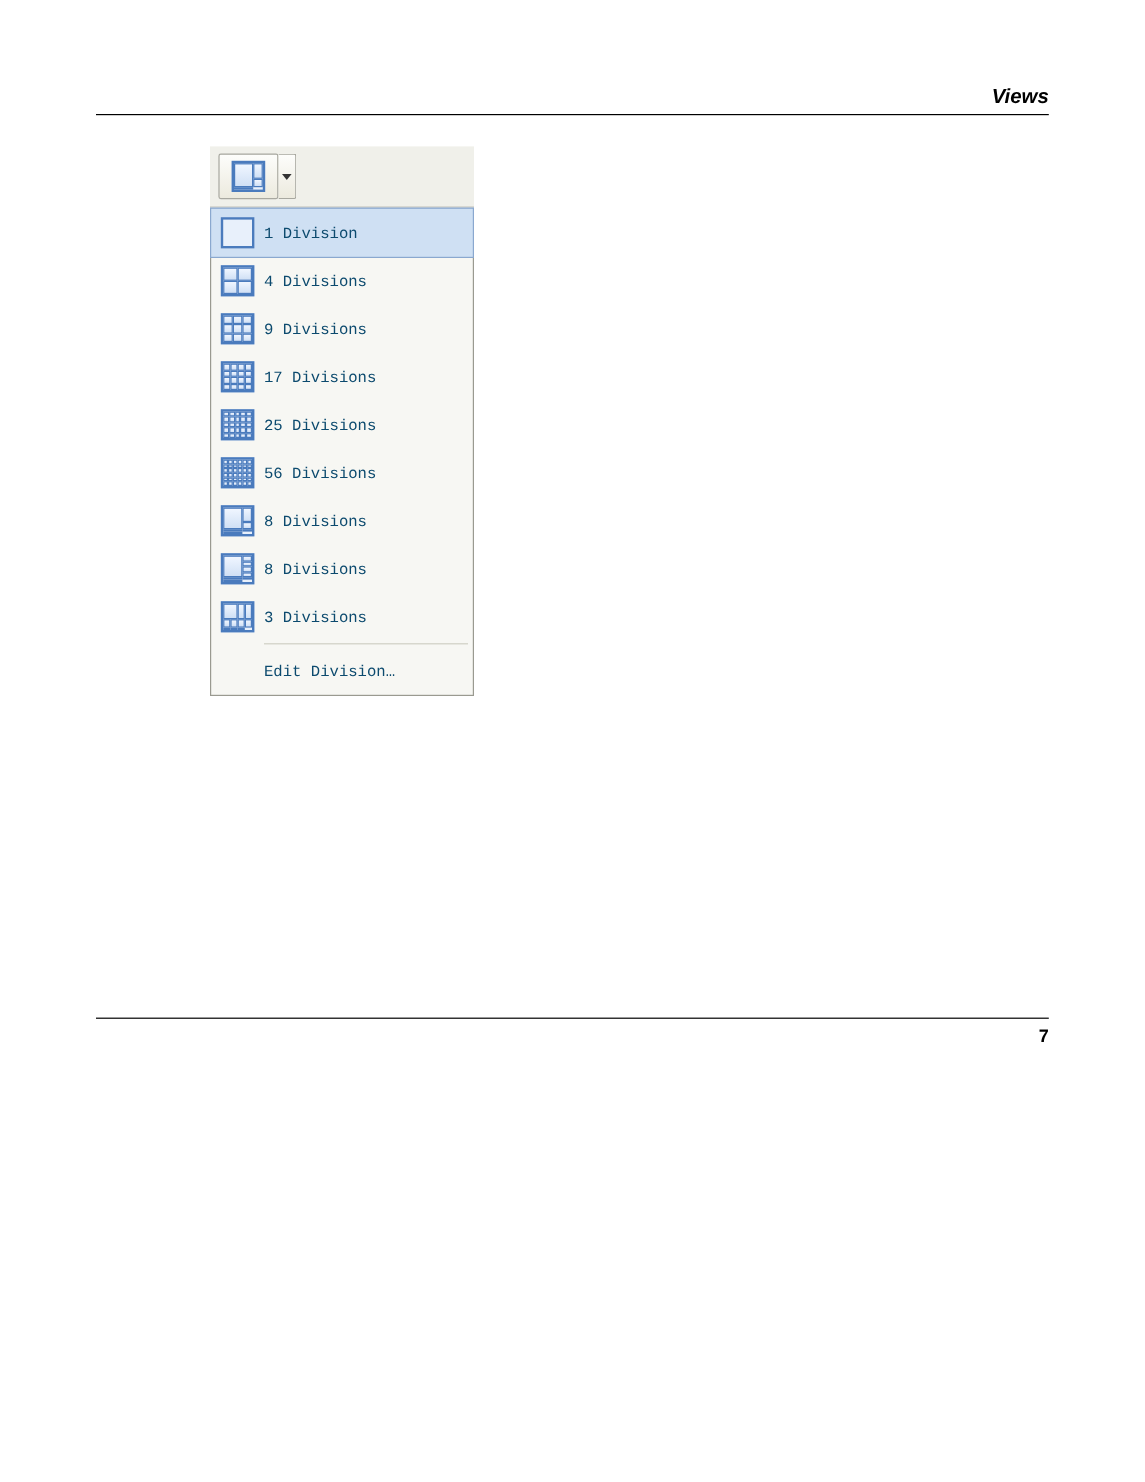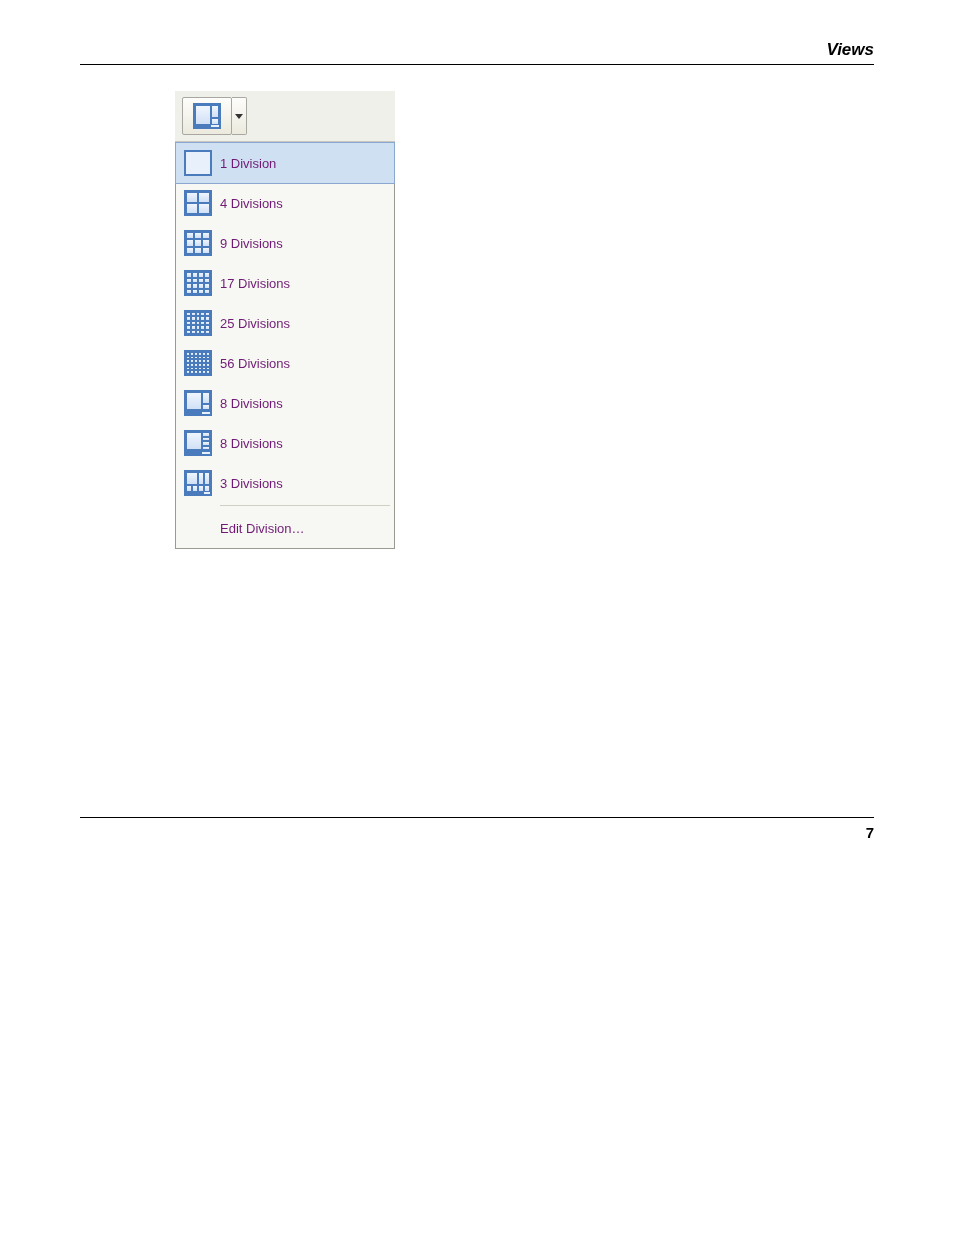--- a/index.html
+++ b/index.html
@@ -1,31 +1,31 @@
 <!DOCTYPE html>
 <html><head>
 <meta charset="utf-8">
 <style>
   html,body{margin:0;padding:0;background:#fff;font-family:"Segoe UI",Tahoma,sans-serif;color:#000;}
-  .page{width:954px;height:871px;position:relative;box-sizing:border-box;padding:40px 80px 30px 80px;}
+  .page{width:954px;height:871px;position:relative;box-sizing:border-box;padding:40px 80px 30px 80px;margin-top:31px;}
   .header{border-bottom:1.5px solid #000;padding-bottom:4px;margin-bottom:26px;}
   .header-title{text-align:right;font-style:italic;font-weight:bold;font-size:17px;}
   .footer{position:absolute;left:80px;right:80px;bottom:30px;border-top:1.5px solid #000;padding-top:6px;}
   .footer-num{text-align:right;font-weight:bold;font-size:15px;}
   .panel{width:220px;margin-left:95px;background:#f0f0ea;}
   .toolbar-row{display:flex;align-items:center;border-bottom:1px solid #c8c8c0;padding:6px 7px;}
   .tool-btn{width:48px;height:36px;display:flex;align-items:center;justify-content:center;border:1px solid #a8a8a0;background:linear-gradient(#fdfdfb,#eceade);border-radius:2px;}
   .drop-btn{width:14px;height:36px;display:flex;align-items:center;justify-content:center;border:1px solid #a8a8a0;border-left:none;background:linear-gradient(#fdfdfb,#eceade);border-radius:0 2px 2px 0;cursor:pointer;}
   .drop-arrow{width:0;height:0;border-left:4px solid transparent;border-right:4px solid transparent;border-top:5px solid #333;}
   .menu{border:1px solid #9a9a90;background:#f7f7f3;}
   .menu-item{display:flex;align-items:center;height:40px;cursor:pointer;}
   .menu-item+.menu-item{border-top:none;}
   .menu-item.selected{background:#cfe0f3;border:1px solid #8aa8cf;margin:-1px;}
   .icon-col{width:44px;display:flex;align-items:center;justify-content:center;}
-  .menu-label{font-size:13px;color:#701a75;}
+  .menu-label{font-size:13px;color:#0c4a6e;font-family:Liberation Mono, monospace;}
   .sep{height:1px;background:#cfcfc4;margin:2px 4px 2px 44px;}
   
   .ico{width:28px;height:26px;border:2px solid #4a7bbd;background:#e8f0fb;position:relative;box-sizing:border-box;}
   .ico.grid2{display:grid;grid-template-columns:1fr 1fr;grid-template-rows:1fr 1fr;}
   .ico.grid3{display:grid;grid-template-columns:repeat(3,1fr);grid-template-rows:repeat(3,1fr);}
   .ico.grid4{display:grid;grid-template-columns:repeat(4,1fr);grid-template-rows:repeat(4,1fr);}
   .ico.grid5{display:grid;grid-template-columns:repeat(5,1fr);grid-template-rows:repeat(5,1fr);}
   .ico.grid6{display:grid;grid-template-columns:repeat(6,1fr);grid-template-rows:repeat(6,1fr);}
   .cell{border:0.5px solid #4a7bbd;background:linear-gradient(#f0f6ff,#d0e0f5);}
   

